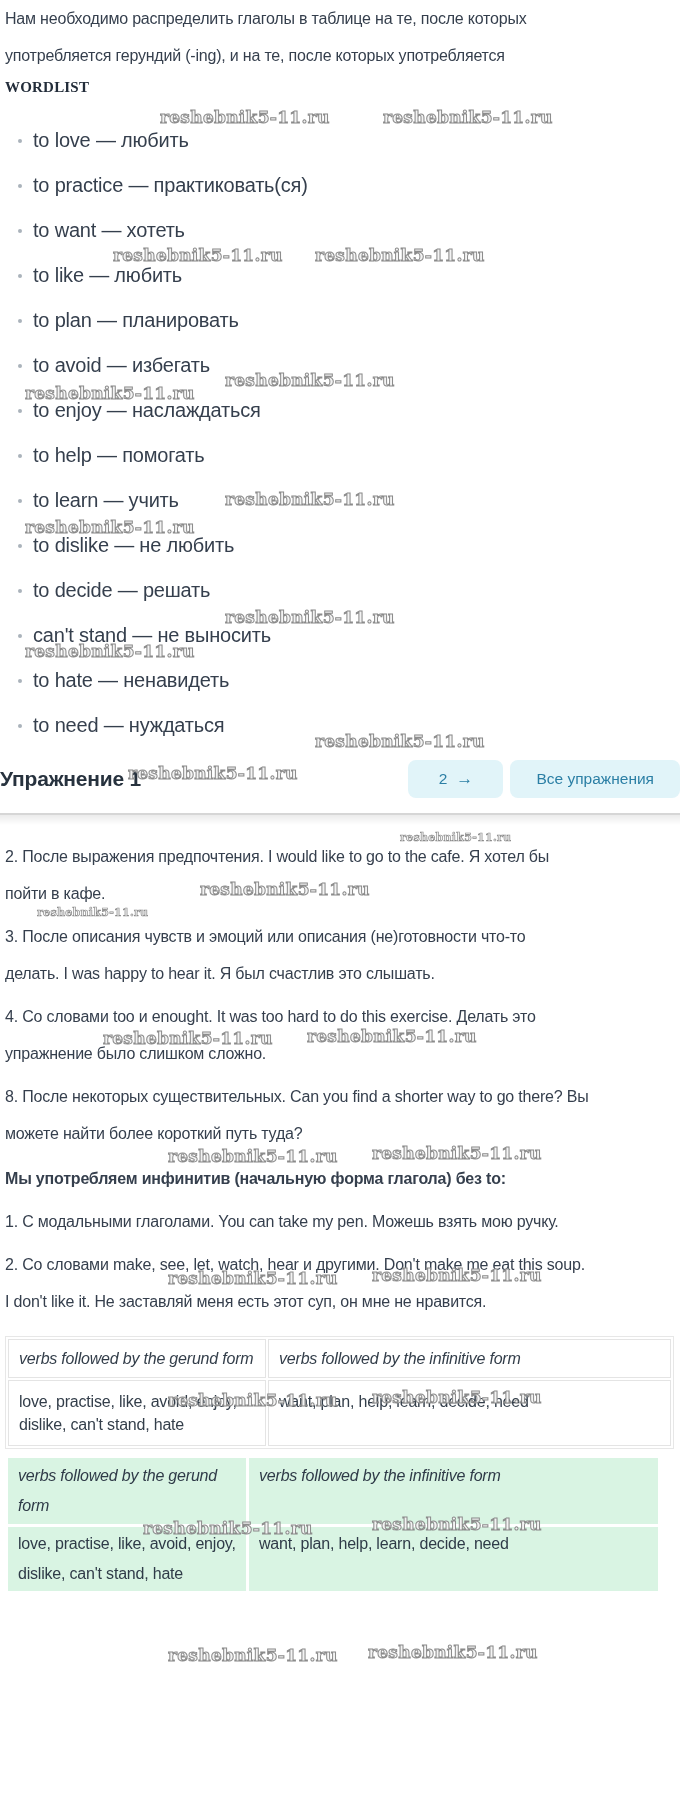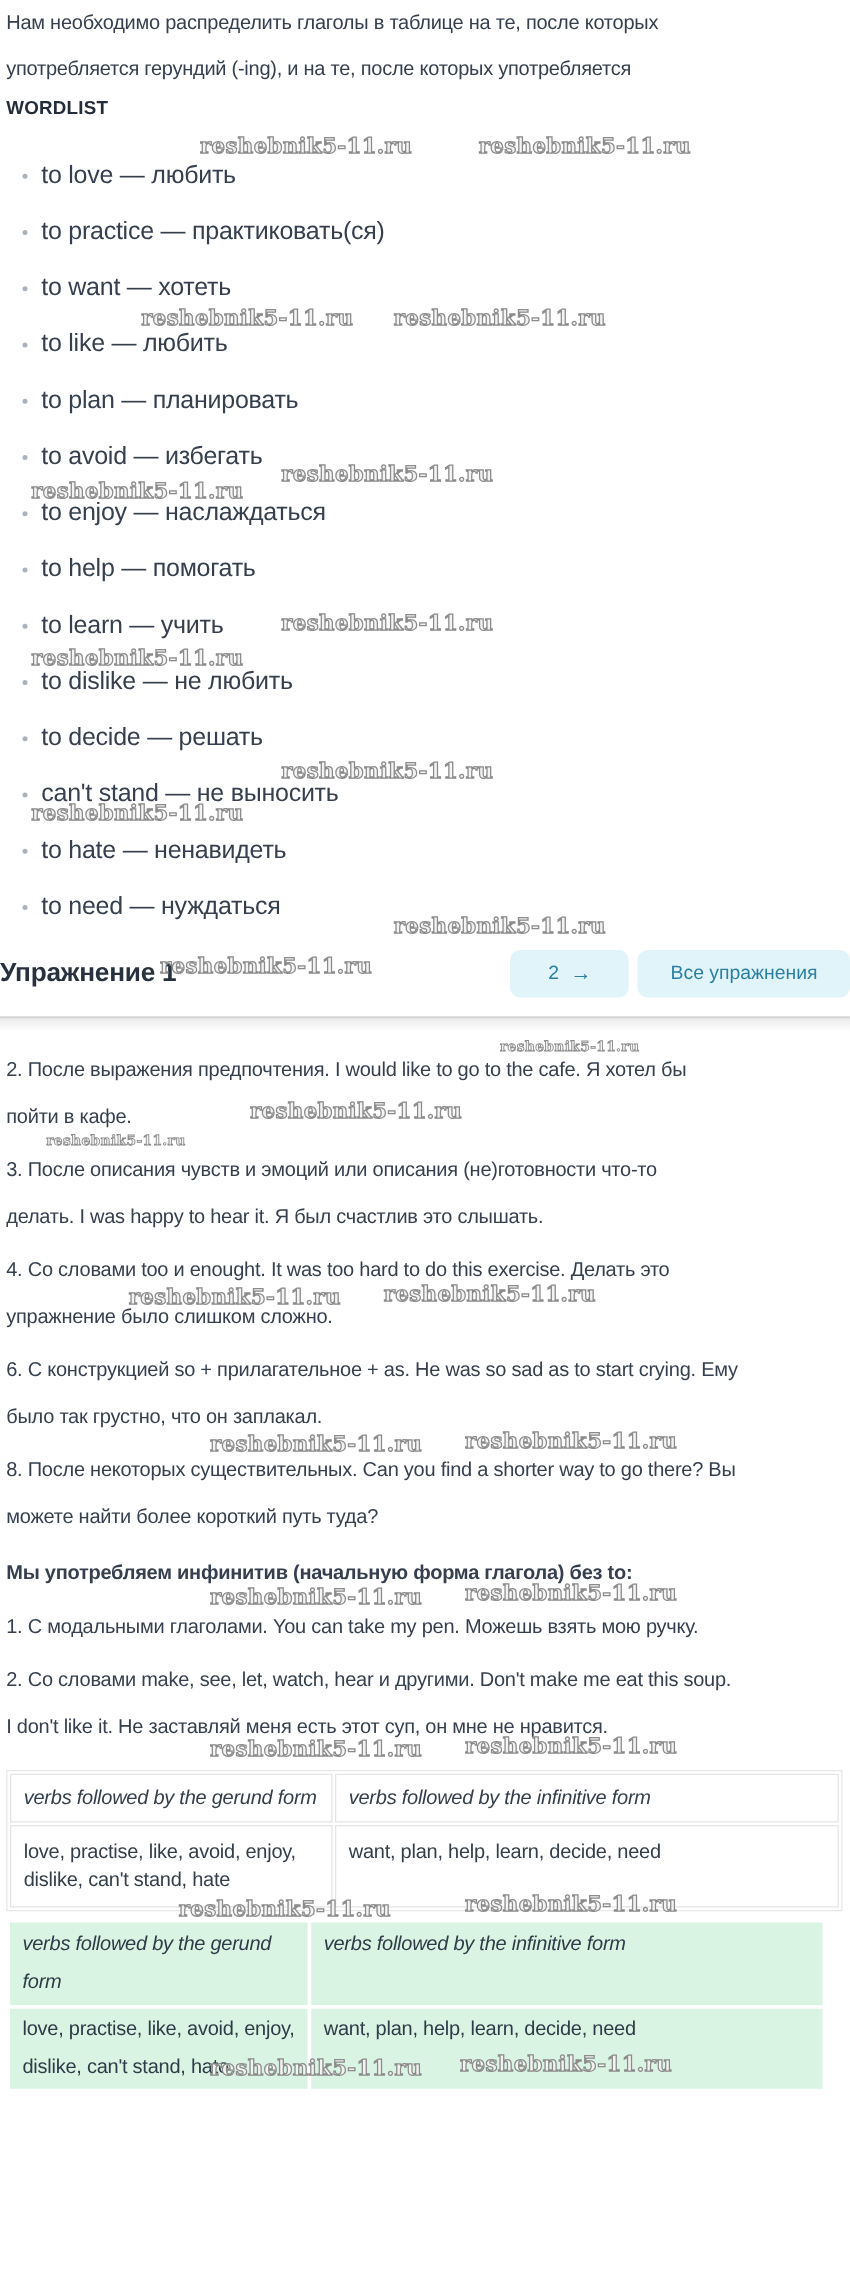--- a/index.html
+++ b/index.html
@@ -5,21 +5,21 @@
   html,body{margin:0;padding:0;}
   body{
     width:680px;height:1820px;overflow:hidden;position:relative;
     background:#ffffff;color:#353f4d;
     font-family:"Liberation Sans", sans-serif;
     letter-spacing:-0.2px;
   }
   .top-section{padding:0 6px 0 5px;}
   .para{white-space:pre-line;font-size:16px;line-height:37px;margin:0 0 6px 0;}
   .intro{margin:0;}
-  .wordlist-title{font-size:15px;font-weight:800;line-height:26px;color:#232d3a;letter-spacing:0.2px;}
+  .wordlist-title{font-size:15px;font-weight:800;line-height:26px;color:#232d3a;letter-spacing:0.2px;font-family:Liberation Serif, serif;}
   ul.wordlist{list-style:none;margin:18px 0 0 0;padding:0;}
   ul.wordlist li{position:relative;height:45px;line-height:45px;font-size:20px;padding-left:28px;}
   ul.wordlist li::before{
     content:"";position:absolute;left:13px;top:21px;width:4px;height:4px;border-radius:50%;
     background:#aab3bb;
   }
   .exercise-row{display:flex;align-items:center;margin-top:12px;margin-right:-6px;}
   .exercise-title{font-size:21px;font-weight:700;color:#27323e;margin-left:-5px;line-height:38px;white-space:nowrap;}
   .spacer{flex:1;}
   .btn{
@@ -88,22 +88,20 @@
 <div class="divider-line"></div>
 <div class="divider-shadow"></div>
 
 <div class="bottom-section">
   <p class="para first">2. После выражения предпочтения. I would like to go to the cafe. Я хотел бы
 пойти в кафе.</p>
   <p class="para">3. После описания чувств и эмоций или описания (не)готовности что-то
 делать. I was happy to hear it. Я был счастлив это слышать.</p>
   <p class="para">4. Со словами too и enought. It was too hard to do this exercise. Делать это
 упражнение было слишком сложно.</p>
-  <p class="para">6. С конструкцией so + прилагательное + as. He was so sad as to start crying. Ему
-было так грустно, что он заплакал.</p>
   <p class="para">8. После некоторых существительных. Can you find a shorter way to go there? Вы
 можете найти более короткий путь туда?</p>
 
   <p class="para rules-heading">Мы употребляем инфинитив (начальную форма глагола) без to:</p>
   <p class="para">1. С модальными глаголами. You can take my pen. Можешь взять мою ручку.</p>
   <p class="para">2. Со словами make, see, let, watch, hear и другими. Don't make me eat this soup.
 I don't like it. Не заставляй меня есть этот суп, он мне не нравится.</p>
 
   <table class="tbl-plain">
     <colgroup>

